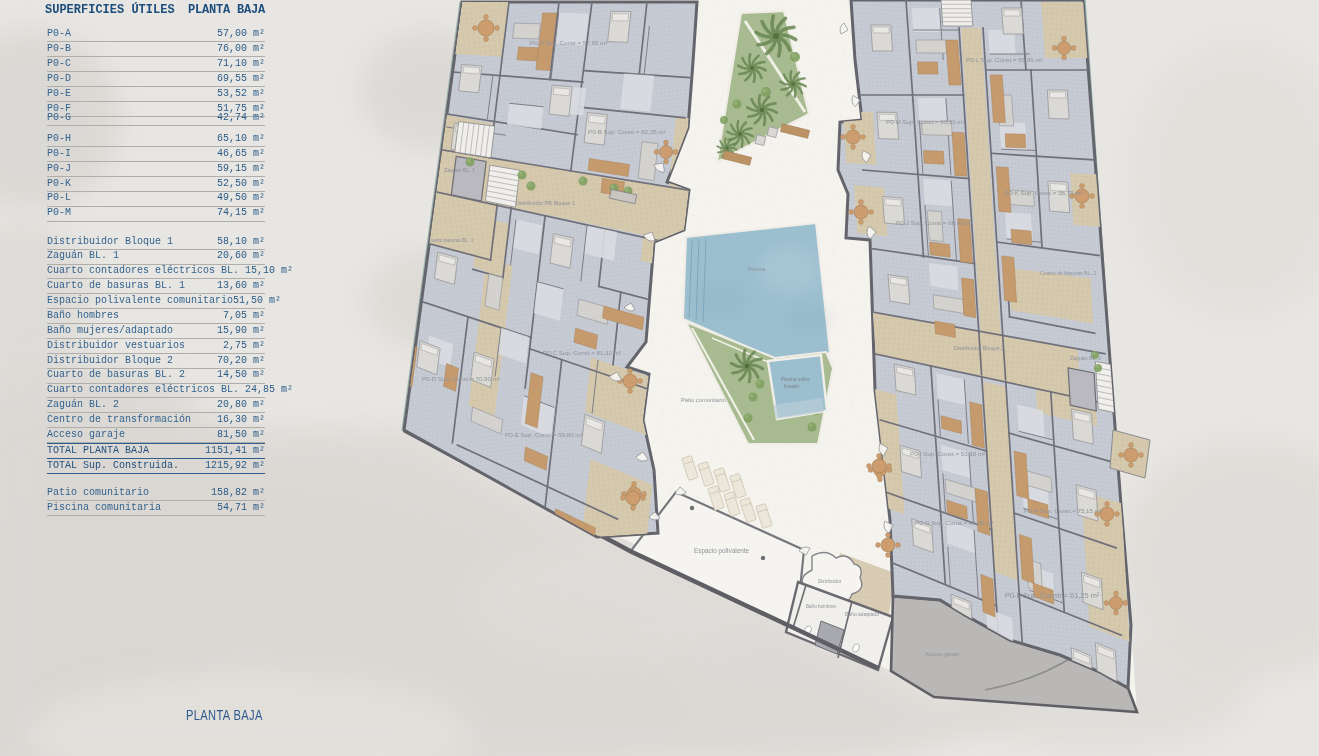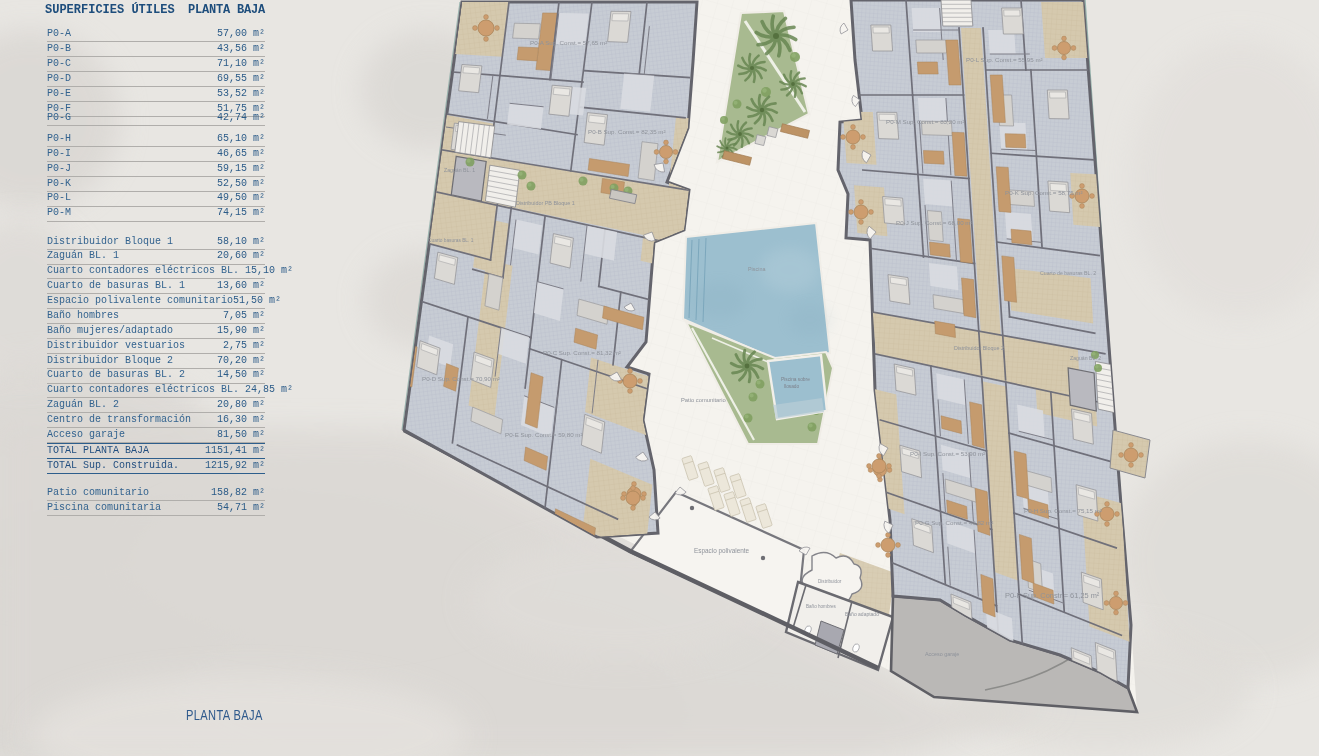--- a/index.html
+++ b/index.html
@@ -1022,21 +1022,21 @@
 
 <div id="ttl"><span>SUPERFICIES ÚTILES</span><span id="ttl2">PLANTA BAJA</span></div>
 
 <div class="r" style="top:27.0px">
         <span>P0-A</span>
         <span class="v">57,00 m²</span>
       </div>
 
 <div class="r" style="top:42.0px">
         <span>P0-B</span>
-        <span class="v">43,56 m²</span>
+        <span class="v">76,00 m²</span>
       </div>
 
 <div class="r" style="top:56.9px">
         <span>P0-C</span>
         <span class="v">71,10 m²</span>
       </div>
 
 <div class="r" style="top:71.8px">
         <span>P0-D</span>
         <span class="v">69,55 m²</span>

